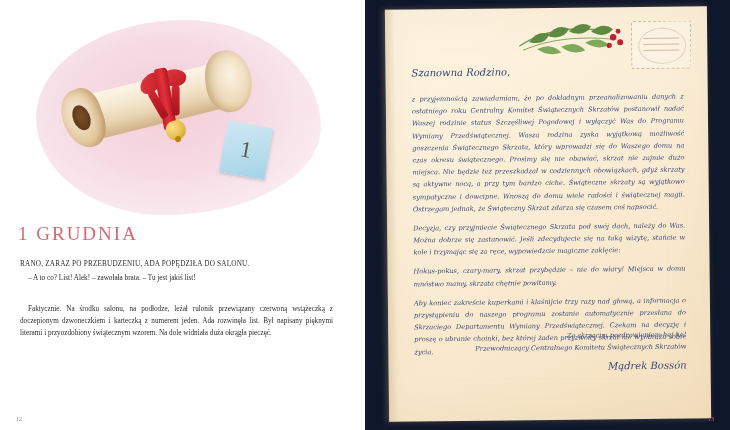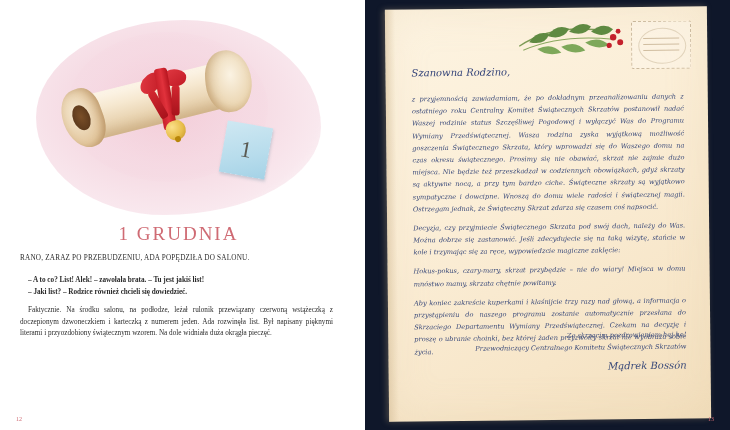--- a/index.html
+++ b/index.html
@@ -174,39 +174,38 @@
   }
   .card-one span {
     display: block;
     text-align: center;
     line-height: 52px;
     font-family: "Liberation Serif", serif;
     font-size: 23px;
     color: #5a5a52;
   }
   .title-left {
-    margin: 2px 0 8px 0;
-    text-align: center;
+    margin: 2px 0 14px 0;
     font-family: "Liberation Serif", serif;
     font-size: 19px;
     letter-spacing: 2px;
     color: #cf6b74;
     font-weight: normal;
   }
   .body-left {
     font-size: 7.2px;
     line-height: 1.62;
     color: #2b2b2b;
     text-align: justify;
     padding: 0 6px 0 2px;
   }
   .body-left p { margin: 0 0 1px 0; }
-  .body-left p.caps { letter-spacing: 0.2px; margin-bottom: 10px; }
-  .body-left p.dlg { text-indent: 8px; font-weight: bold; }
-  .body-left p.para { text-indent: 8px; margin-top: 6px; }
+  .body-left p.caps { letter-spacing: 0.2px; margin-bottom: 2px; }
+  .body-left p.dlg { text-indent: 8px; }
+  .body-left p.para { text-indent: 8px; margin-top: 20px; }
   .folio {
     position: absolute;
     left: 16px;
     bottom: 8px;
     font-size: 6px;
     color: #cf6b74;
   }
   
   .page-right {
     position: relative;
@@ -338,21 +337,20 @@
       <div class="card-one">
         <span>1</span>
       </div>
     </div>
 
     <h1 class="title-left">1 GRUDNIA</h1>
 
     <div class="body-left">
       <p class="caps">RANO, ZARAZ PO PRZEBUDZENIU, ADA POPĘDZIŁA DO SALONU.</p>
       <p class="dlg">– A to co? List! Alek! – zawołała brata. – Tu jest jakiś list!</p>
-      <p class="dlg">– Jaki list? – Rodzice również chcieli się dowiedzieć.</p>
       <p class="para">Faktycznie. Na środku salonu, na podłodze, leżał rulonik przewiązany czerwoną wstążeczką z doczepionym dzwoneczkiem i karteczką z numerem jeden. Ada rozwinęła list. Był napisany pięknymi literami i przyozdobiony świątecznym wzorem. Na dole widniała duża okrągła pieczęć.</p>
     </div>
 
     <div class="folio">12</div>
   </div>
 
   <div class="page-right">
     <div class="letter">
 
       <svg class="holly" viewBox="0 0 130 48">

